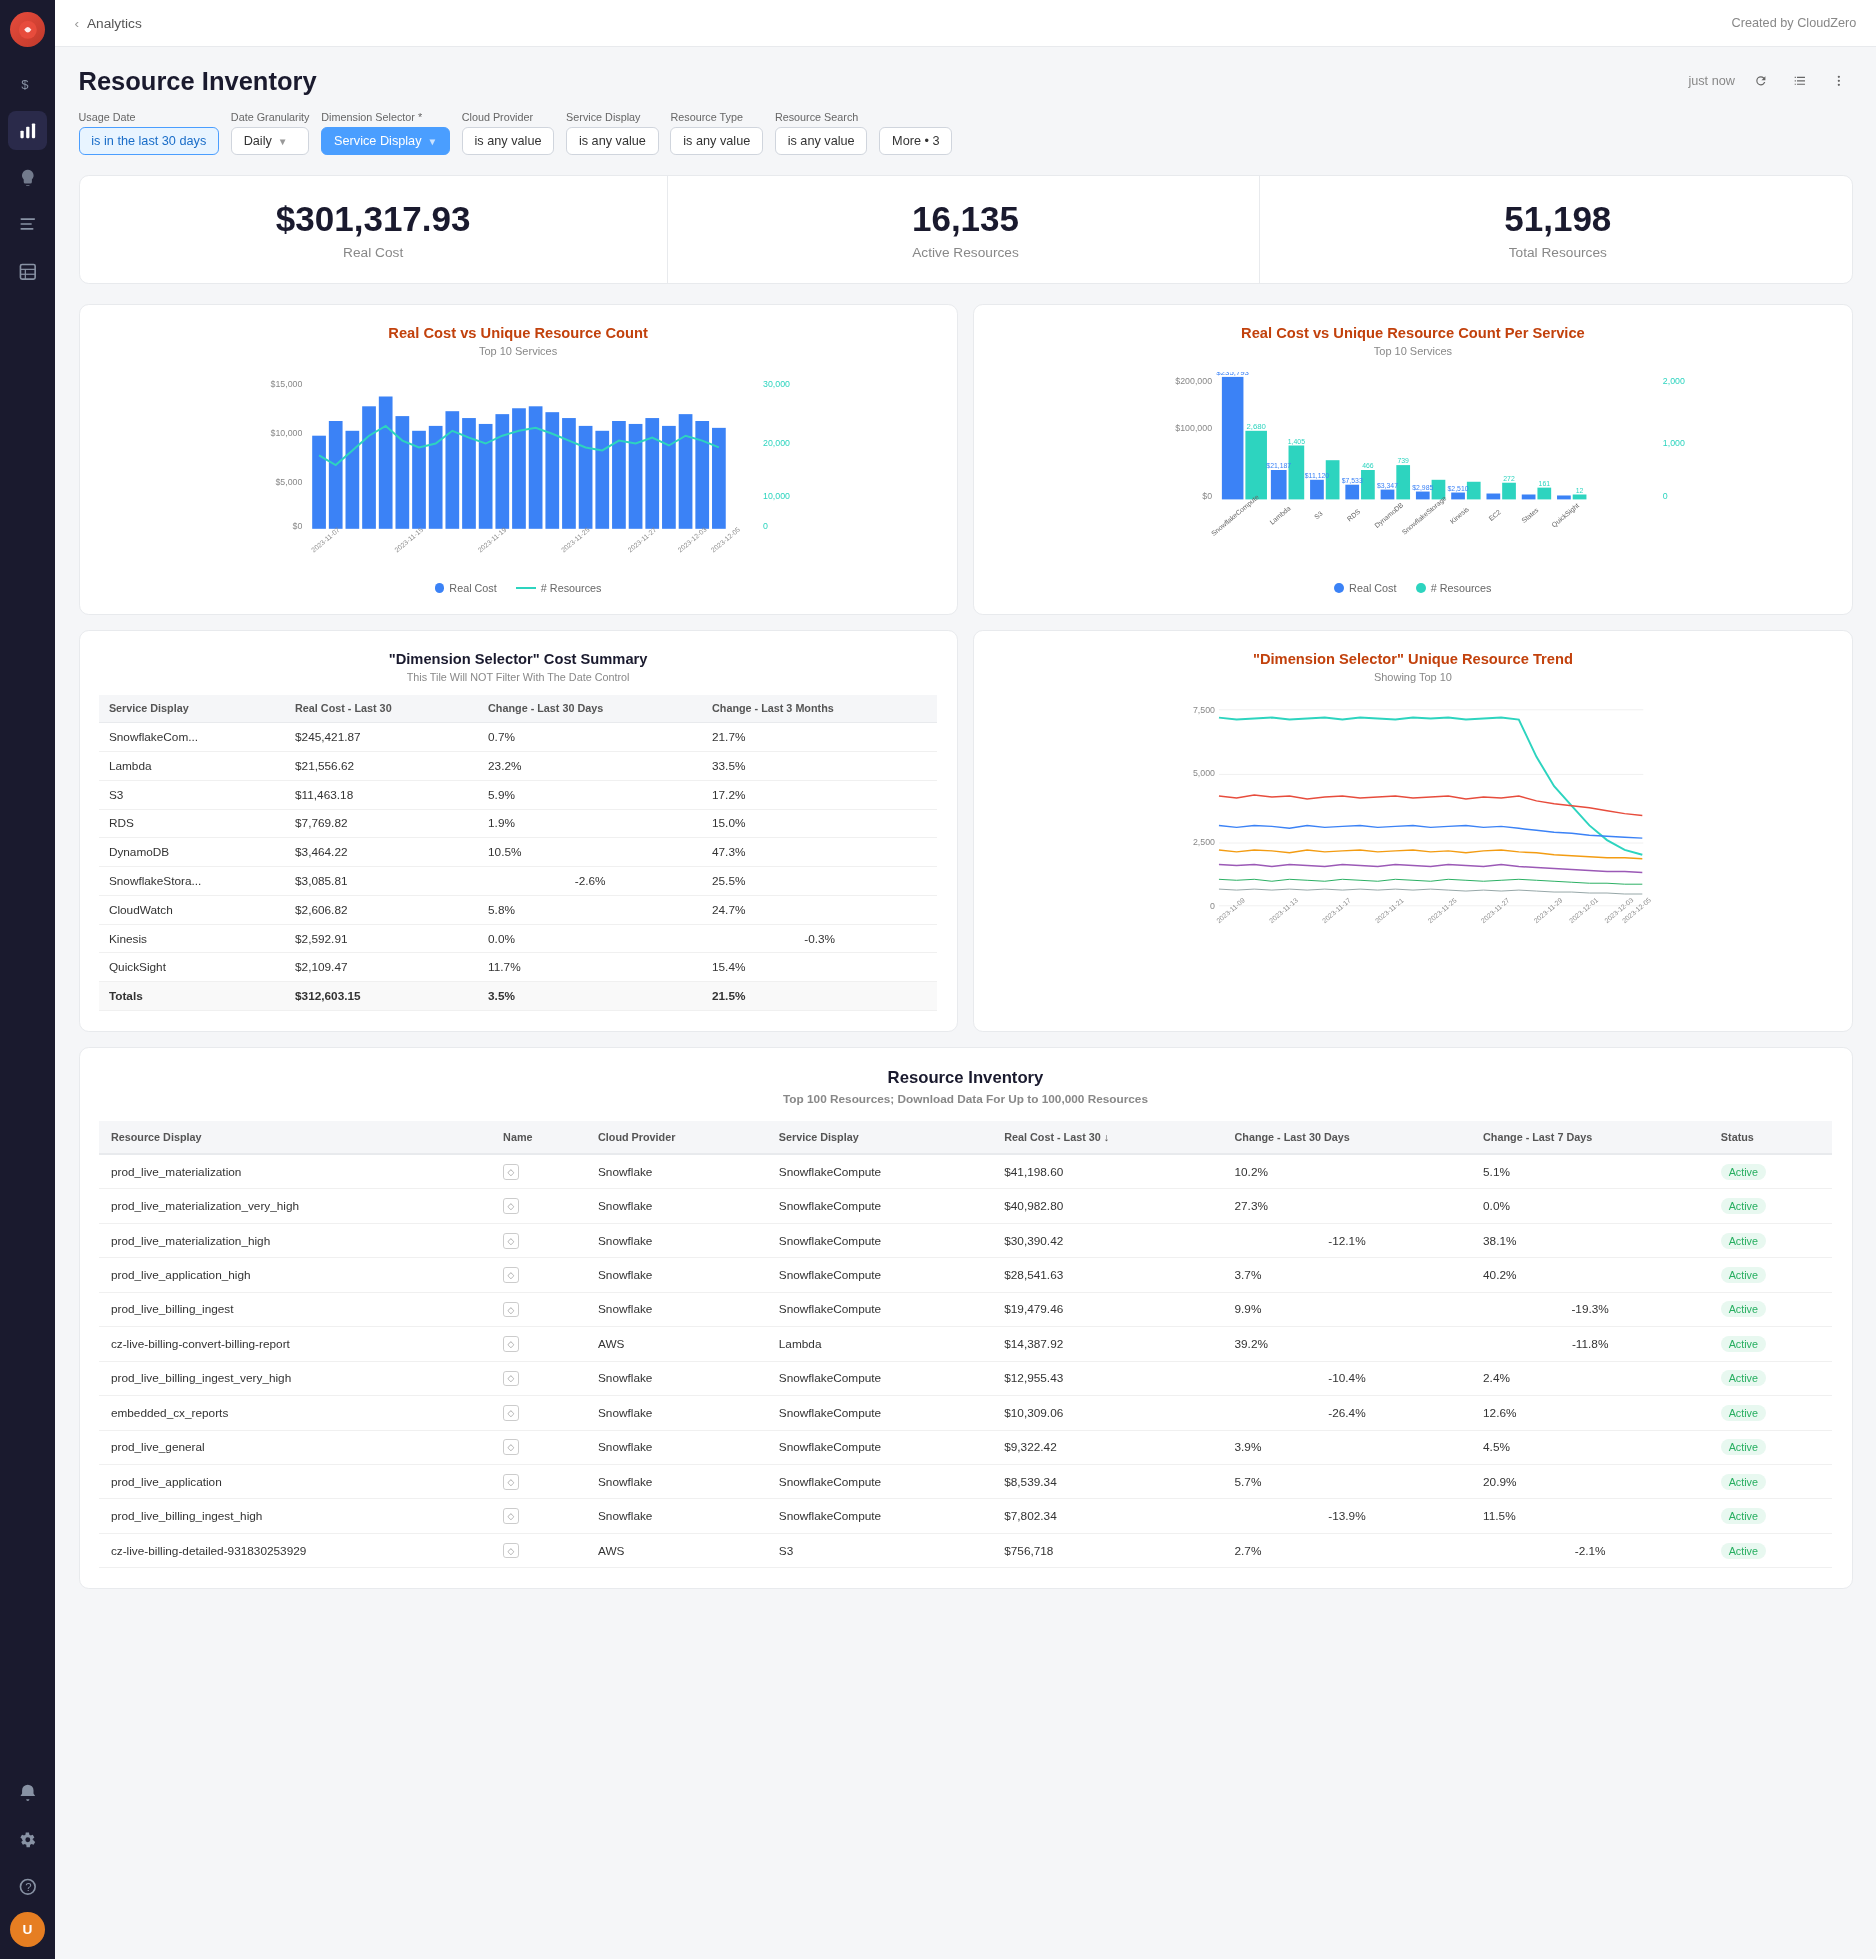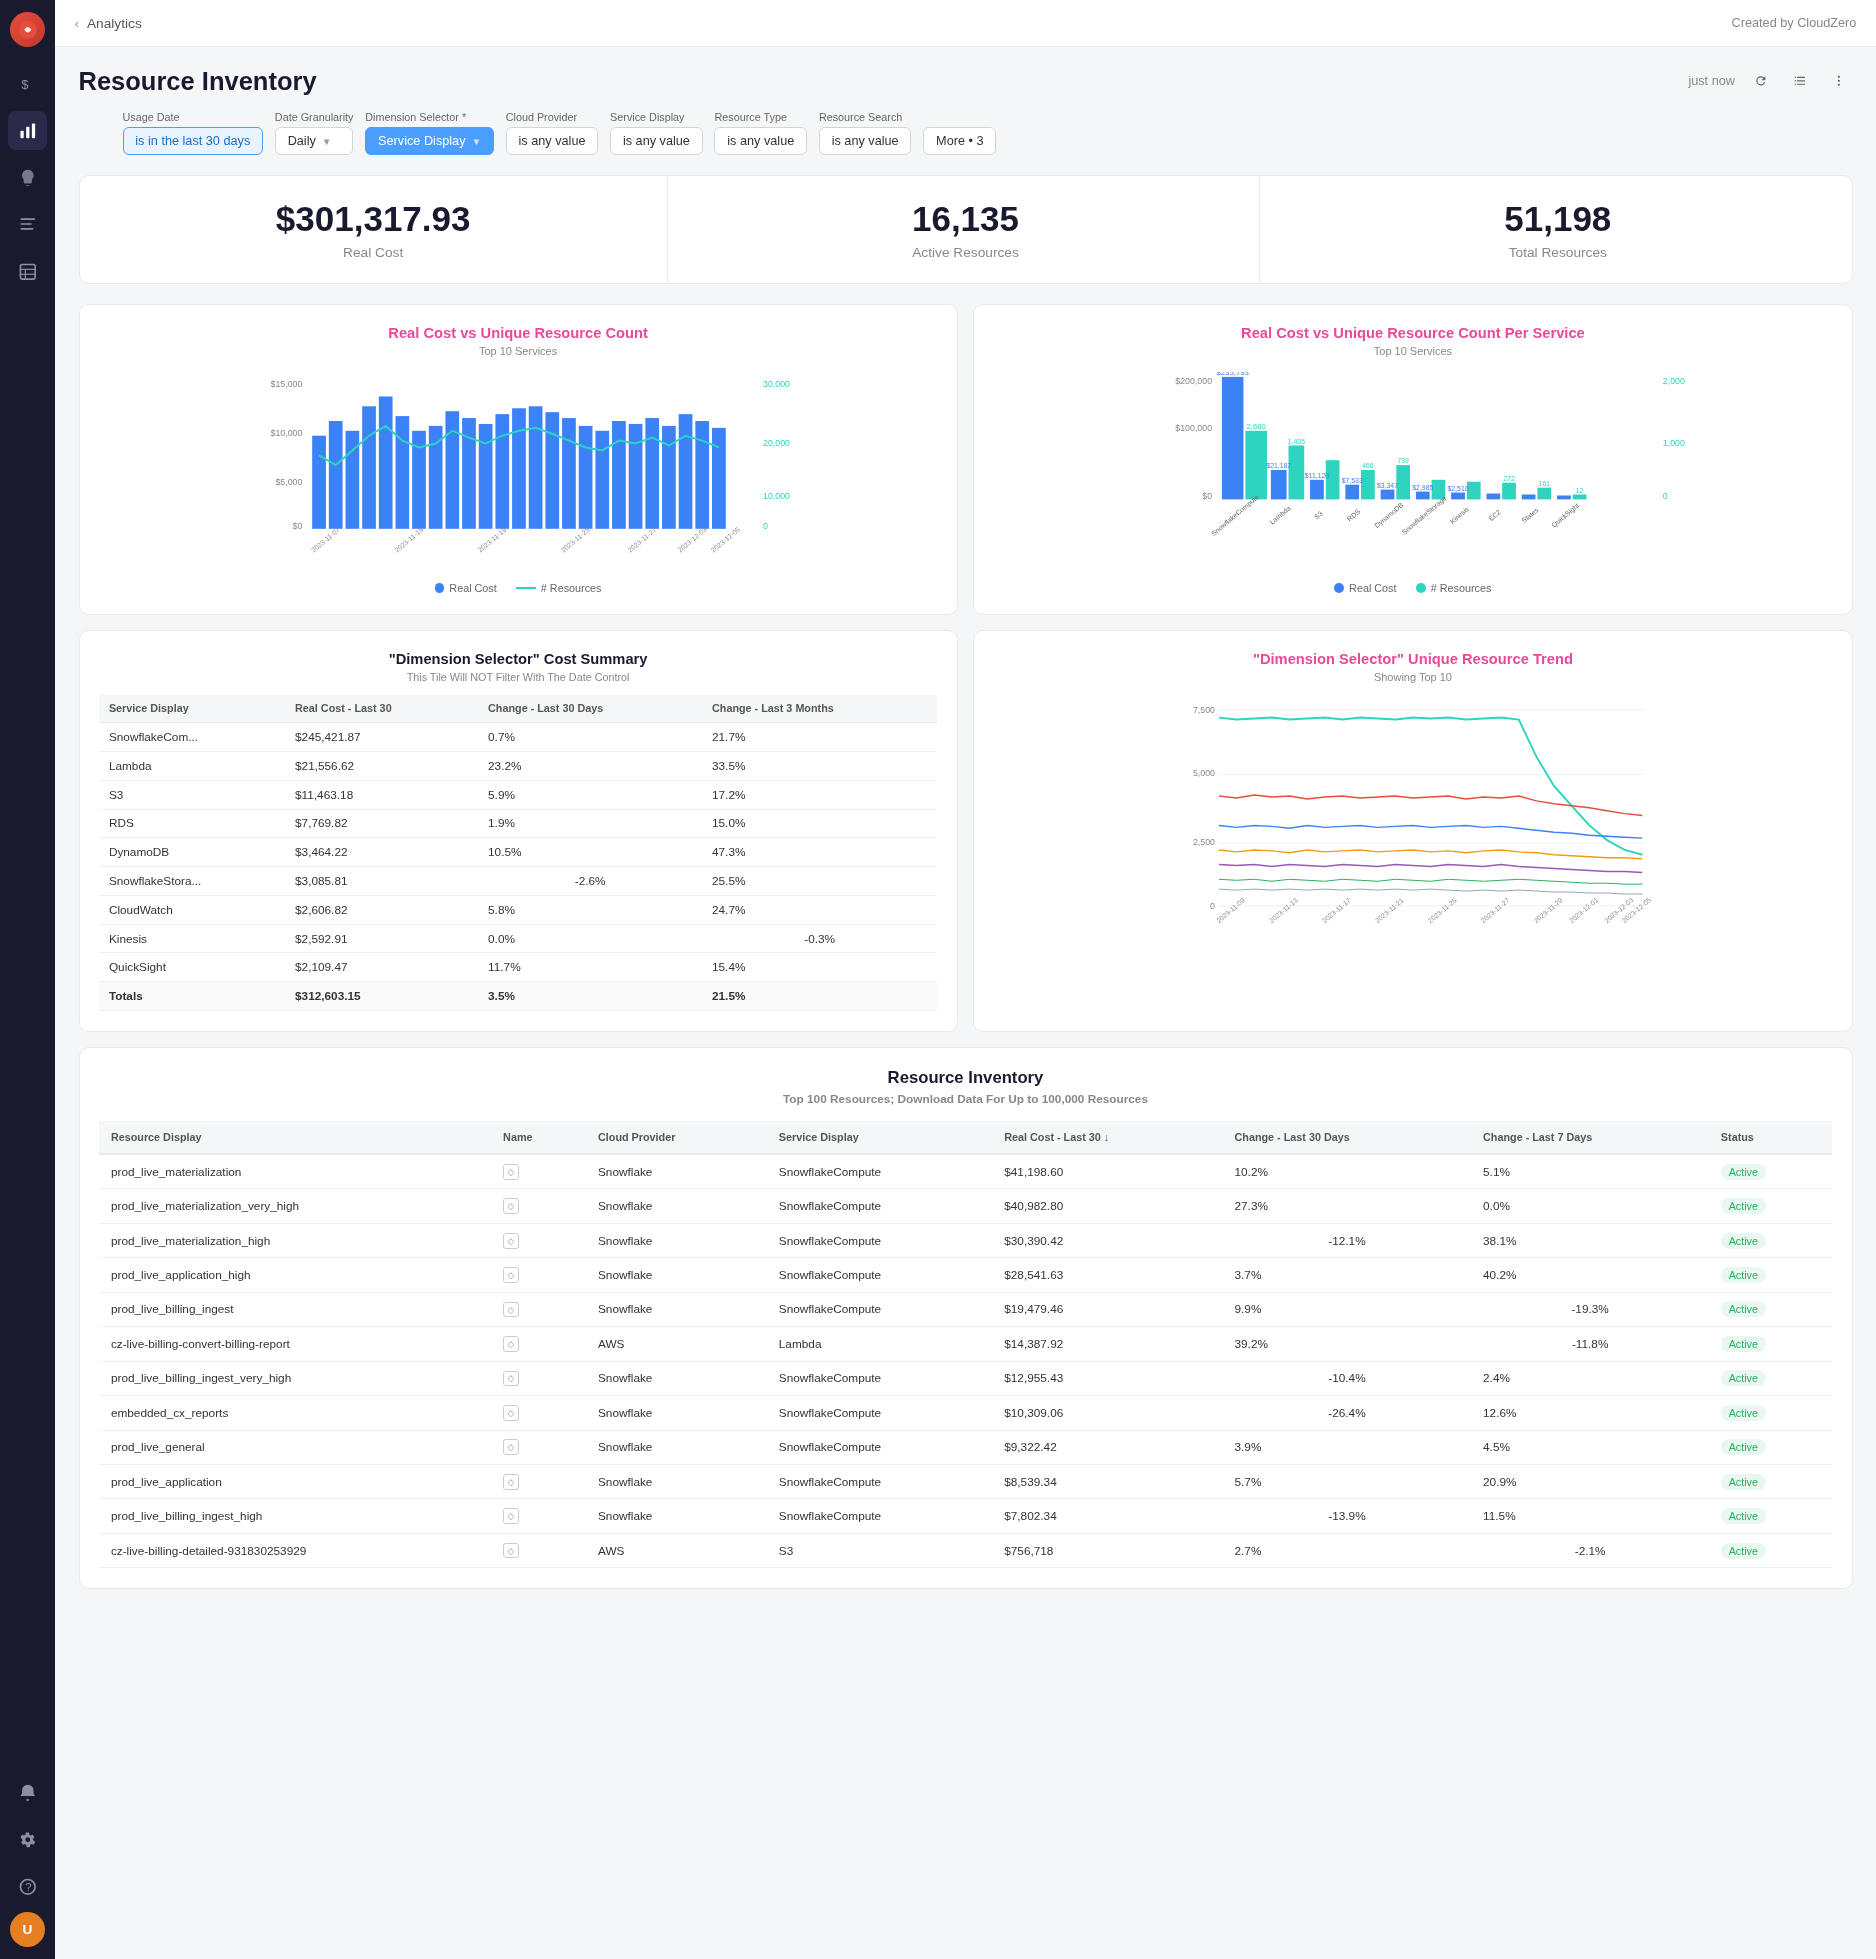--- a/index.html
+++ b/index.html
@@ -106,21 +106,20 @@
       color: #666;
     }
 
     
     .filters {
       display: flex;
       align-items: flex-end;
       gap: 11.8px;
       margin-bottom: 19.6px;
       flex-wrap: wrap;
-      margin-left: 44px;
     }
     .filter-group { display: flex; flex-direction: column; gap: 3.9px; }
     .filter-label { font-size: 10.8px; color: #666; font-weight: 500; }
     .filter-chip {
       background: #fff;
       border: 1px solid #d0d5dd;
       border-radius: 5.9px;
       padding: 5.9px 11.8px;
       font-size: 12.7px;
       color: #333;
@@ -173,21 +172,21 @@
       grid-template-columns: 1fr 1fr;
       gap: 15.7px;
       margin-bottom: 15.7px;
     }
     .chart-card {
       background: #fff;
       border: 1px solid #e8eaed;
       border-radius: 9.8px;
       padding: 19.6px;
     }
-    .chart-title { font-size: 14.7px; font-weight: 600; color: #ec4899; text-align: center; margin-bottom: 3.9px; }
+    .chart-title { font-size: 14.7px; font-weight: 600; color: #c2410c; text-align: center; margin-bottom: 3.9px; }
     .chart-subtitle { font-size: 11px; color: #888; text-align: center; margin-bottom: 15.7px; }
 
     
     .chart-container { position: relative; }
     .chart-legend {
       display: flex;
       justify-content: center;
       gap: 19.6px;
       margin-top: 9.8px;
       font-size: 10.8px;

